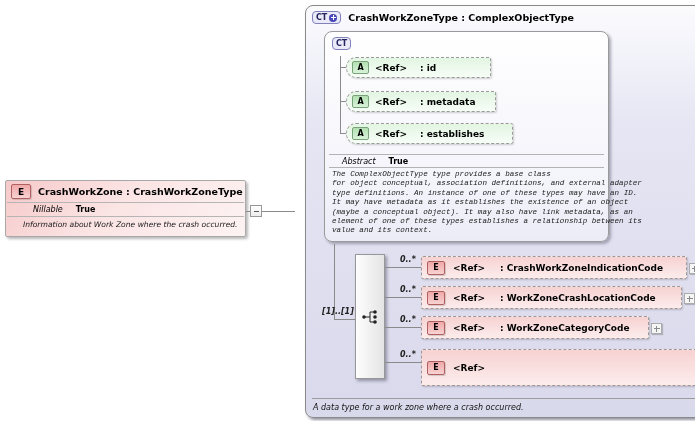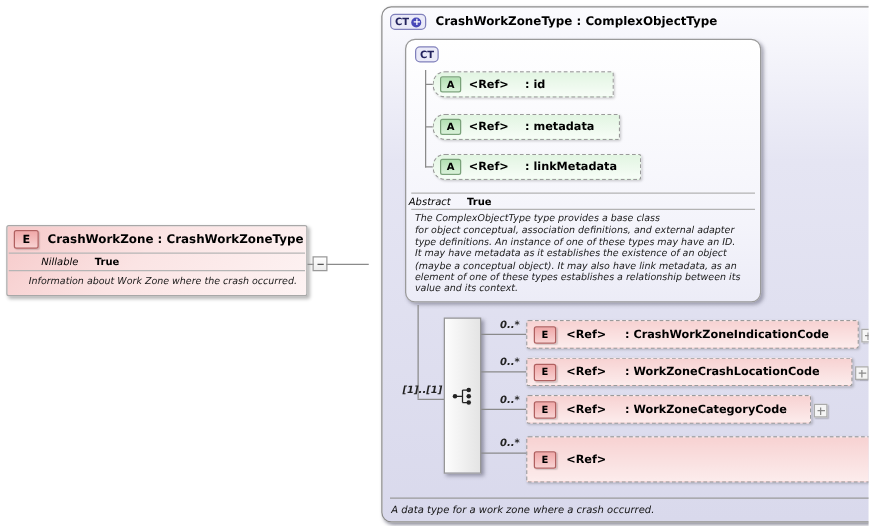--- a/index.html
+++ b/index.html
@@ -37,21 +37,21 @@
   .a-badge{width:15px;height:11px;border:1px solid #7aa27a;border-radius:2px;flex:none;
     background:linear-gradient(to bottom,#b2e0b2,#d9f2d9);font-size:8px;font-weight:bold;
     display:flex;align-items:center;justify-content:center;}
   .ref-label{font-size:9px;font-weight:bold;margin-left:6px;width:45px;flex:none;}
   .attr-name{font-size:9px;font-weight:bold;white-space:nowrap;}
   .prop-row{position:absolute;display:flex;font-size:8px;}
   .prop-label{font-style:italic;}
   .prop-value{font-weight:bold;margin-left:13px;}
   .base-desc{position:absolute;left:7px;top:138px;width:276px;font-size:7.6px;
     font-style:italic;color:#1a1a1a;}
-  .base-desc div{line-height:9.4px;white-space:nowrap;}
+  .base-desc div{line-height:9.4px;white-space:nowrap;font-family:Liberation Mono, monospace;}
 
   
   .seq-box{position:absolute;left:49px;top:248px;width:30px;height:125px;
     border:1px solid #979797;box-sizing:border-box;
     background:linear-gradient(to right,#fdfdfd,#e4e4e4);
     box-shadow:2px 2px 3px rgba(60,60,80,0.45);
     display:flex;align-items:center;justify-content:center;}
   .card-label{position:absolute;font-size:8px;font-style:italic;font-weight:bold;color:#222;white-space:nowrap;}
 
   
@@ -121,25 +121,25 @@
         <span class="attr-name">: id</span>
       </div>
       <div class="attr-box" style="top:59px;width:150px;">
         <span class="a-badge">A</span>
         <span class="ref-label">&lt;Ref&gt;</span>
         <span class="attr-name">: metadata</span>
       </div>
       <div class="attr-box" style="top:91px;width:167px;">
         <span class="a-badge">A</span>
         <span class="ref-label">&lt;Ref&gt;</span>
-        <span class="attr-name">: linkMetadata</span>
+        <span class="attr-name">: establishes</span>
       </div>
 
       <div class="sep" style="left:4px;top:122px;width:275px;"></div>
-      <div class="prop-row" style="left:2px;top:125px;text-align:center;">
+      <div class="prop-row" style="left:17px;top:125px;text-align:center;">
         <span class="prop-label">Abstract</span>
         <span class="prop-value">True</span>
       </div>
       <div class="sep" style="left:4px;top:135px;width:275px;"></div>
 
       <div class="base-desc">
         <div>The ComplexObjectType type provides a base class</div>
         <div>for object conceptual, association definitions, and external adapter</div>
         <div>type definitions. An instance of one of these types may have an ID.</div>
         <div>It may have metadata as it establishes the existence of an object</div>

